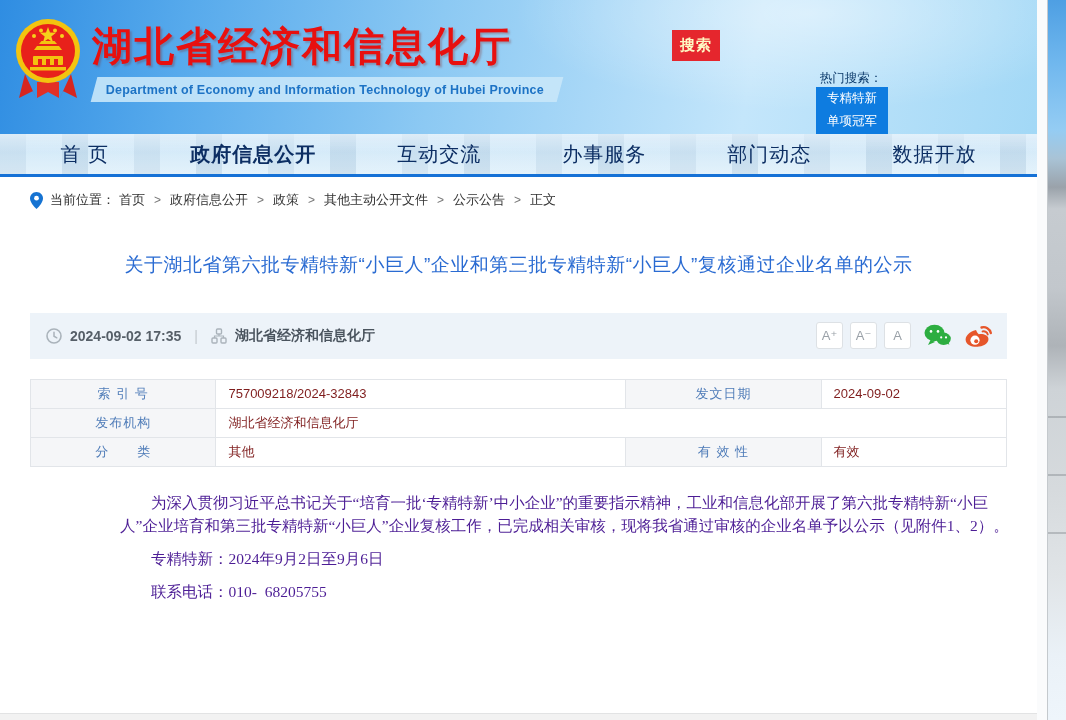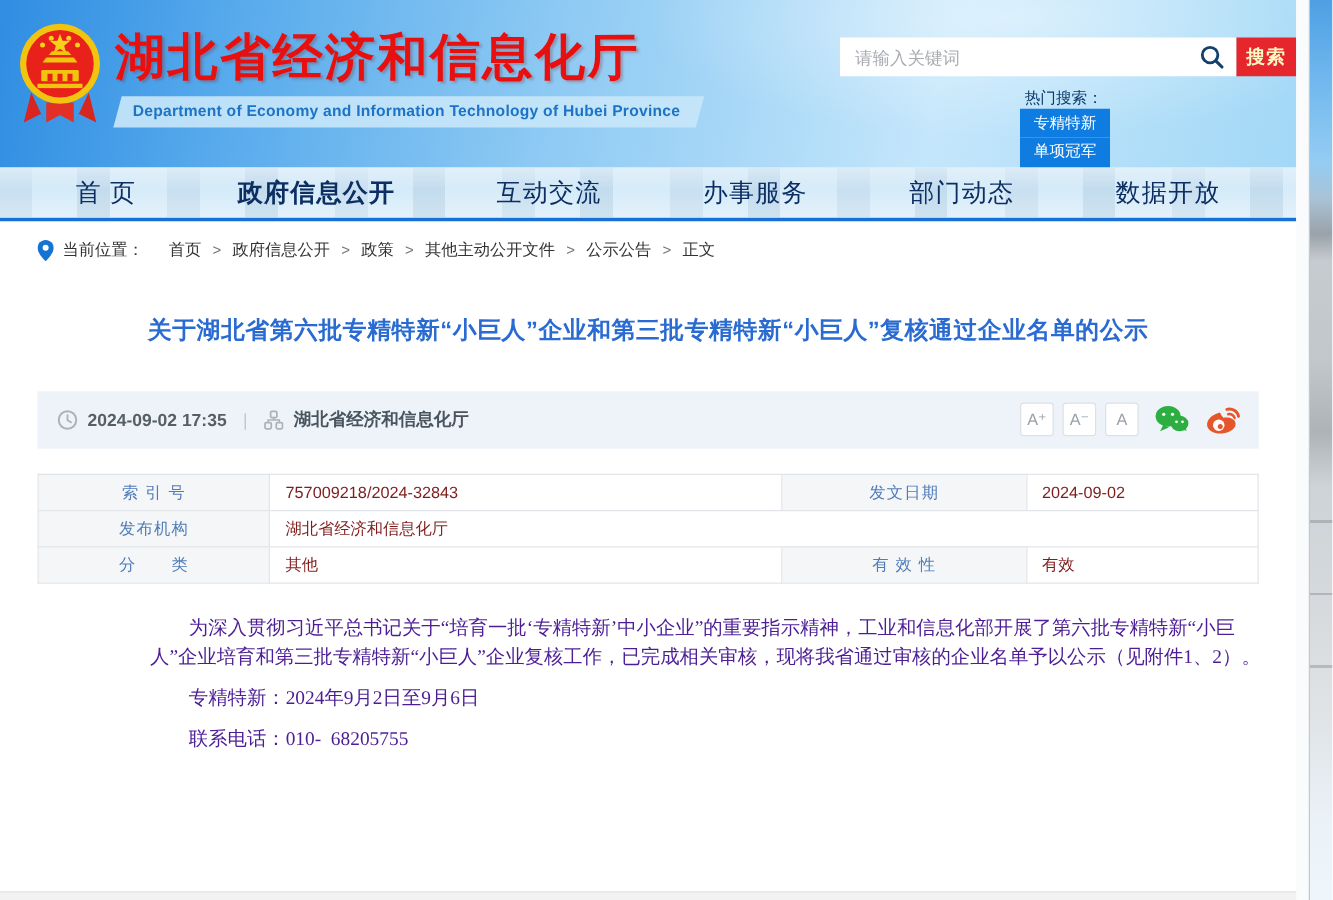--- a/index.html
+++ b/index.html
@@ -64,27 +64,27 @@
         rgba(116,156,190,.20) 0 26px, rgba(168,200,224,.10) 26px 62px,
         rgba(100,145,182,.24) 62px 88px, rgba(180,210,232,.08) 88px 134px);
   }
   .nav-item { position:relative; z-index:1; font-size:20px; color:#0c2e63; cursor:pointer; letter-spacing:1px; }
   .nav-item.active { font-weight:bold; }
   .nav-line { height:3px; background:#1571d6; }
 
   
   .breadcrumb { display:flex; align-items:center; margin:0 30px; padding:14px 0 10px; font-size:13px; color:#333; }
   .pin-icon { width:13px; height:17px; margin-right:7px; flex:0 0 auto; }
-  .crumb-label { color:#333; margin-right:20px; }
+  .crumb-label { color:#333; margin-right:4px; }
   .crumb-item { color:#333; cursor:pointer; }
   .crumb-sep { margin:0 9px; color:#777; font-size:12px; }
 
   
   .article-title {
-    margin:32px 60px 16px; text-align:center; font-size:19px; font-weight:bold;
+    margin:32px 60px 16px; text-align:center; font-size:19px; font-weight:normal;
     color:#2a6bd2; line-height:1.45; letter-spacing:.5px;
   }
   .meta-bar {
     margin:34px 30px 0; height:46px; background:#edf3f9; display:flex;
     align-items:center; justify-content:space-between; padding:0 14px 0 16px;
   }
   .meta-left { display:flex; align-items:center; font-size:14px; color:#565f68; font-weight:bold; }
   .meta-icon { width:16px; height:16px; margin-right:8px; flex:0 0 auto; }
   .meta-sep { margin:0 13px; color:#c2c8ce; font-weight:normal; }
   .meta-source { color:#4a545e; font-weight:bold; }
@@ -156,27 +156,20 @@
 
     <div class="site-titles">
       <h1 class="site-title">湖北省经济和信息化厅</h1>
       <div class="subtitle-band">
         <span>Department of Economy and Information Technology of Hubei Province</span>
       </div>
     </div>
 
     <div class="header-right">
       <div class="search-box">
-        <div class="search-input-wrap">
-          <input class="search-input" type="text" placeholder="请输入关键词" style="">
-          <svg class="mag-icon" viewBox="0 0 22 22">
-            <circle cx="9.5" cy="9.5" r="6.5" fill="none" stroke="#14406e" stroke-width="2.4"></circle>
-            <line x1="14.5" y1="14.5" x2="19.5" y2="19.5" stroke="#14406e" stroke-width="2.6" stroke-linecap="round"></line>
-          </svg>
-        </div>
         <button class="search-btn">搜索</button>
       </div>
       <div class="hot-row">
         <span class="hot-label">热门搜索：</span>
         <span class="hot-tag">专精特新</span>
         <span class="hot-tag">单项冠军</span>
         <span class="hot-tag">两化融合</span>
         <span class="hot-tag">小巨人</span>
 
       </div>

